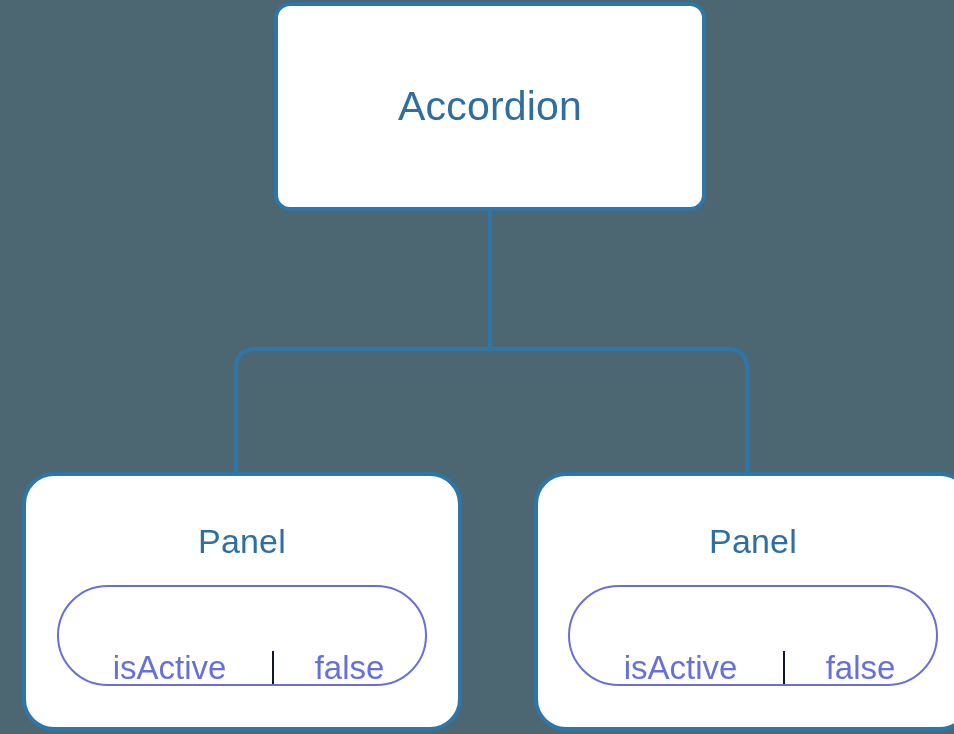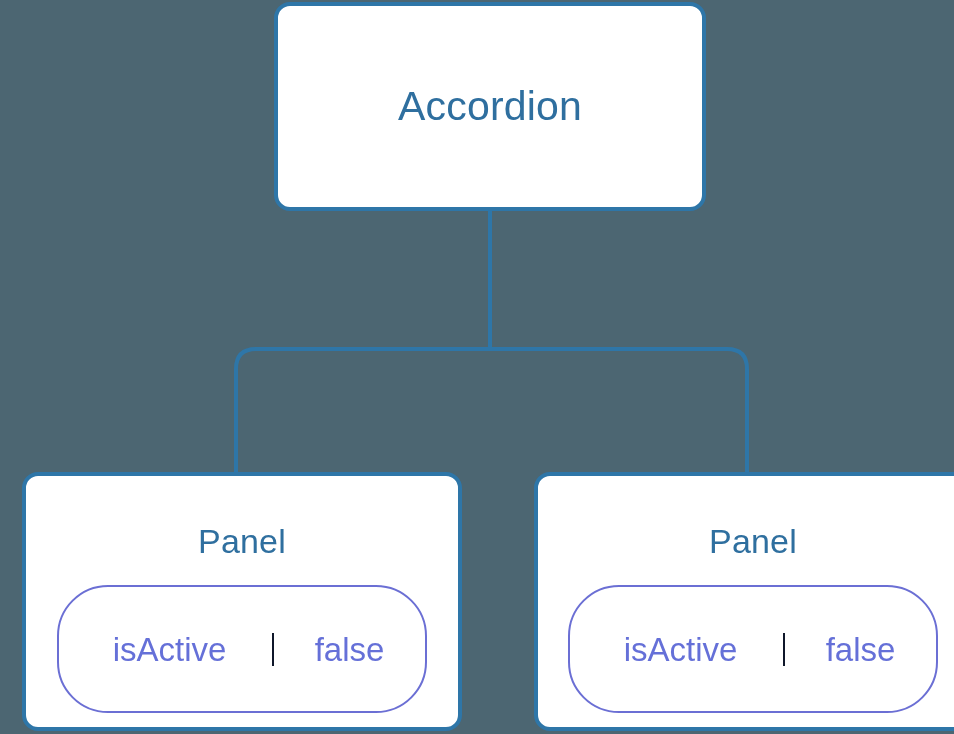--- a/index.html
+++ b/index.html
@@ -65,45 +65,46 @@
   #node-accordion .node-title {
     font-size: 41px;
     line-height: 1;
   }
 
   
   .panel-node {
     top: 472px;
     height: 259px;
     justify-content: flex-start;
+    border-radius: 32px;
   }
   .panel-node .node-title {
     font-size: 34px;
     line-height: 1;
     margin-top: 48px;
   }
 
   #node-panel-0 {
     left: 2px;
     width: 440px;
   }
   #node-panel-1 {
     left: 514px;
     width: 438px;
   }
 
   
   .prop-pill {
     margin-top: 27px;
-    height: 128px;
+    height: 101px;
     border: 2px solid #6b6fd4;
     border-radius: 51px;
     box-sizing: border-box;
     display: flex;
-    align-items: center;
+    align-items: flex-end;
     background: #ffffff;
   }
   #node-panel-0 .prop-pill { width: 370px; }
   #node-panel-1 .prop-pill { width: 370px; }
 
   .prop-cell {
     display: flex;
     align-items: center;
     justify-content: center;
     color: #6570d8;

